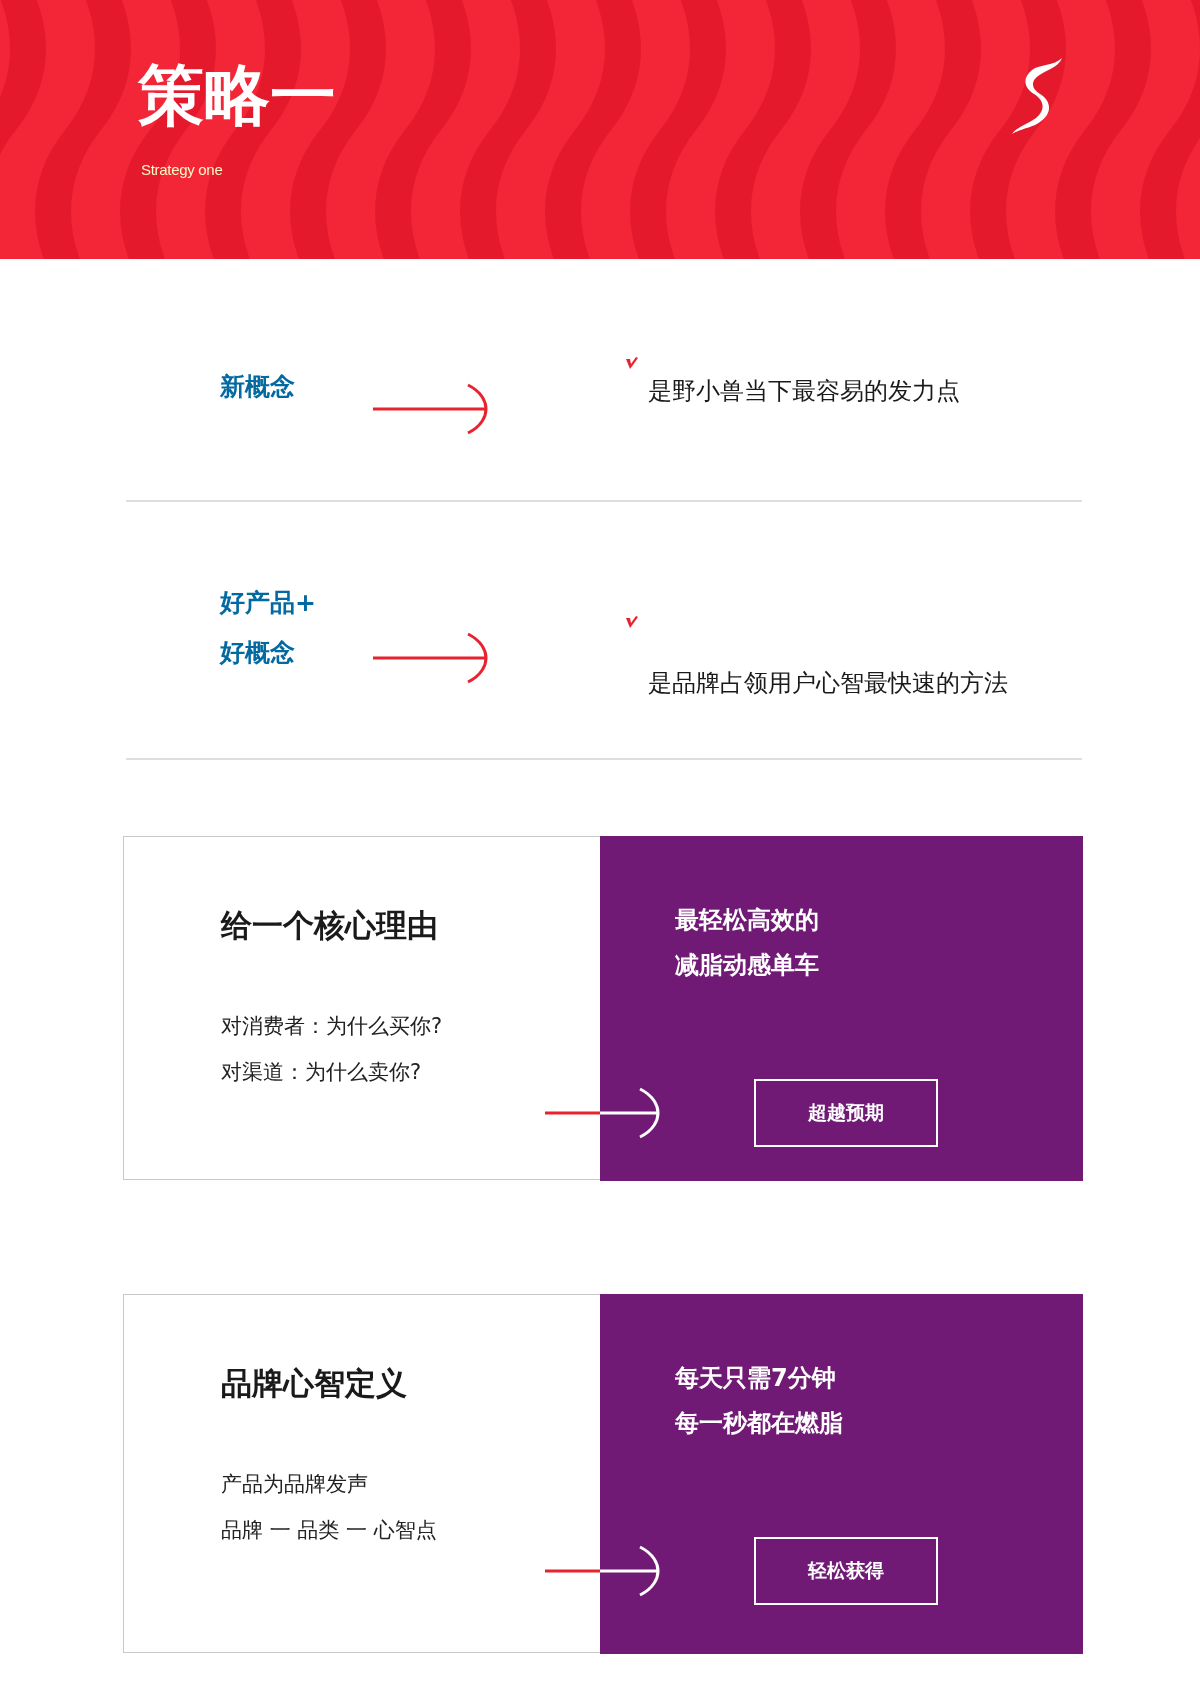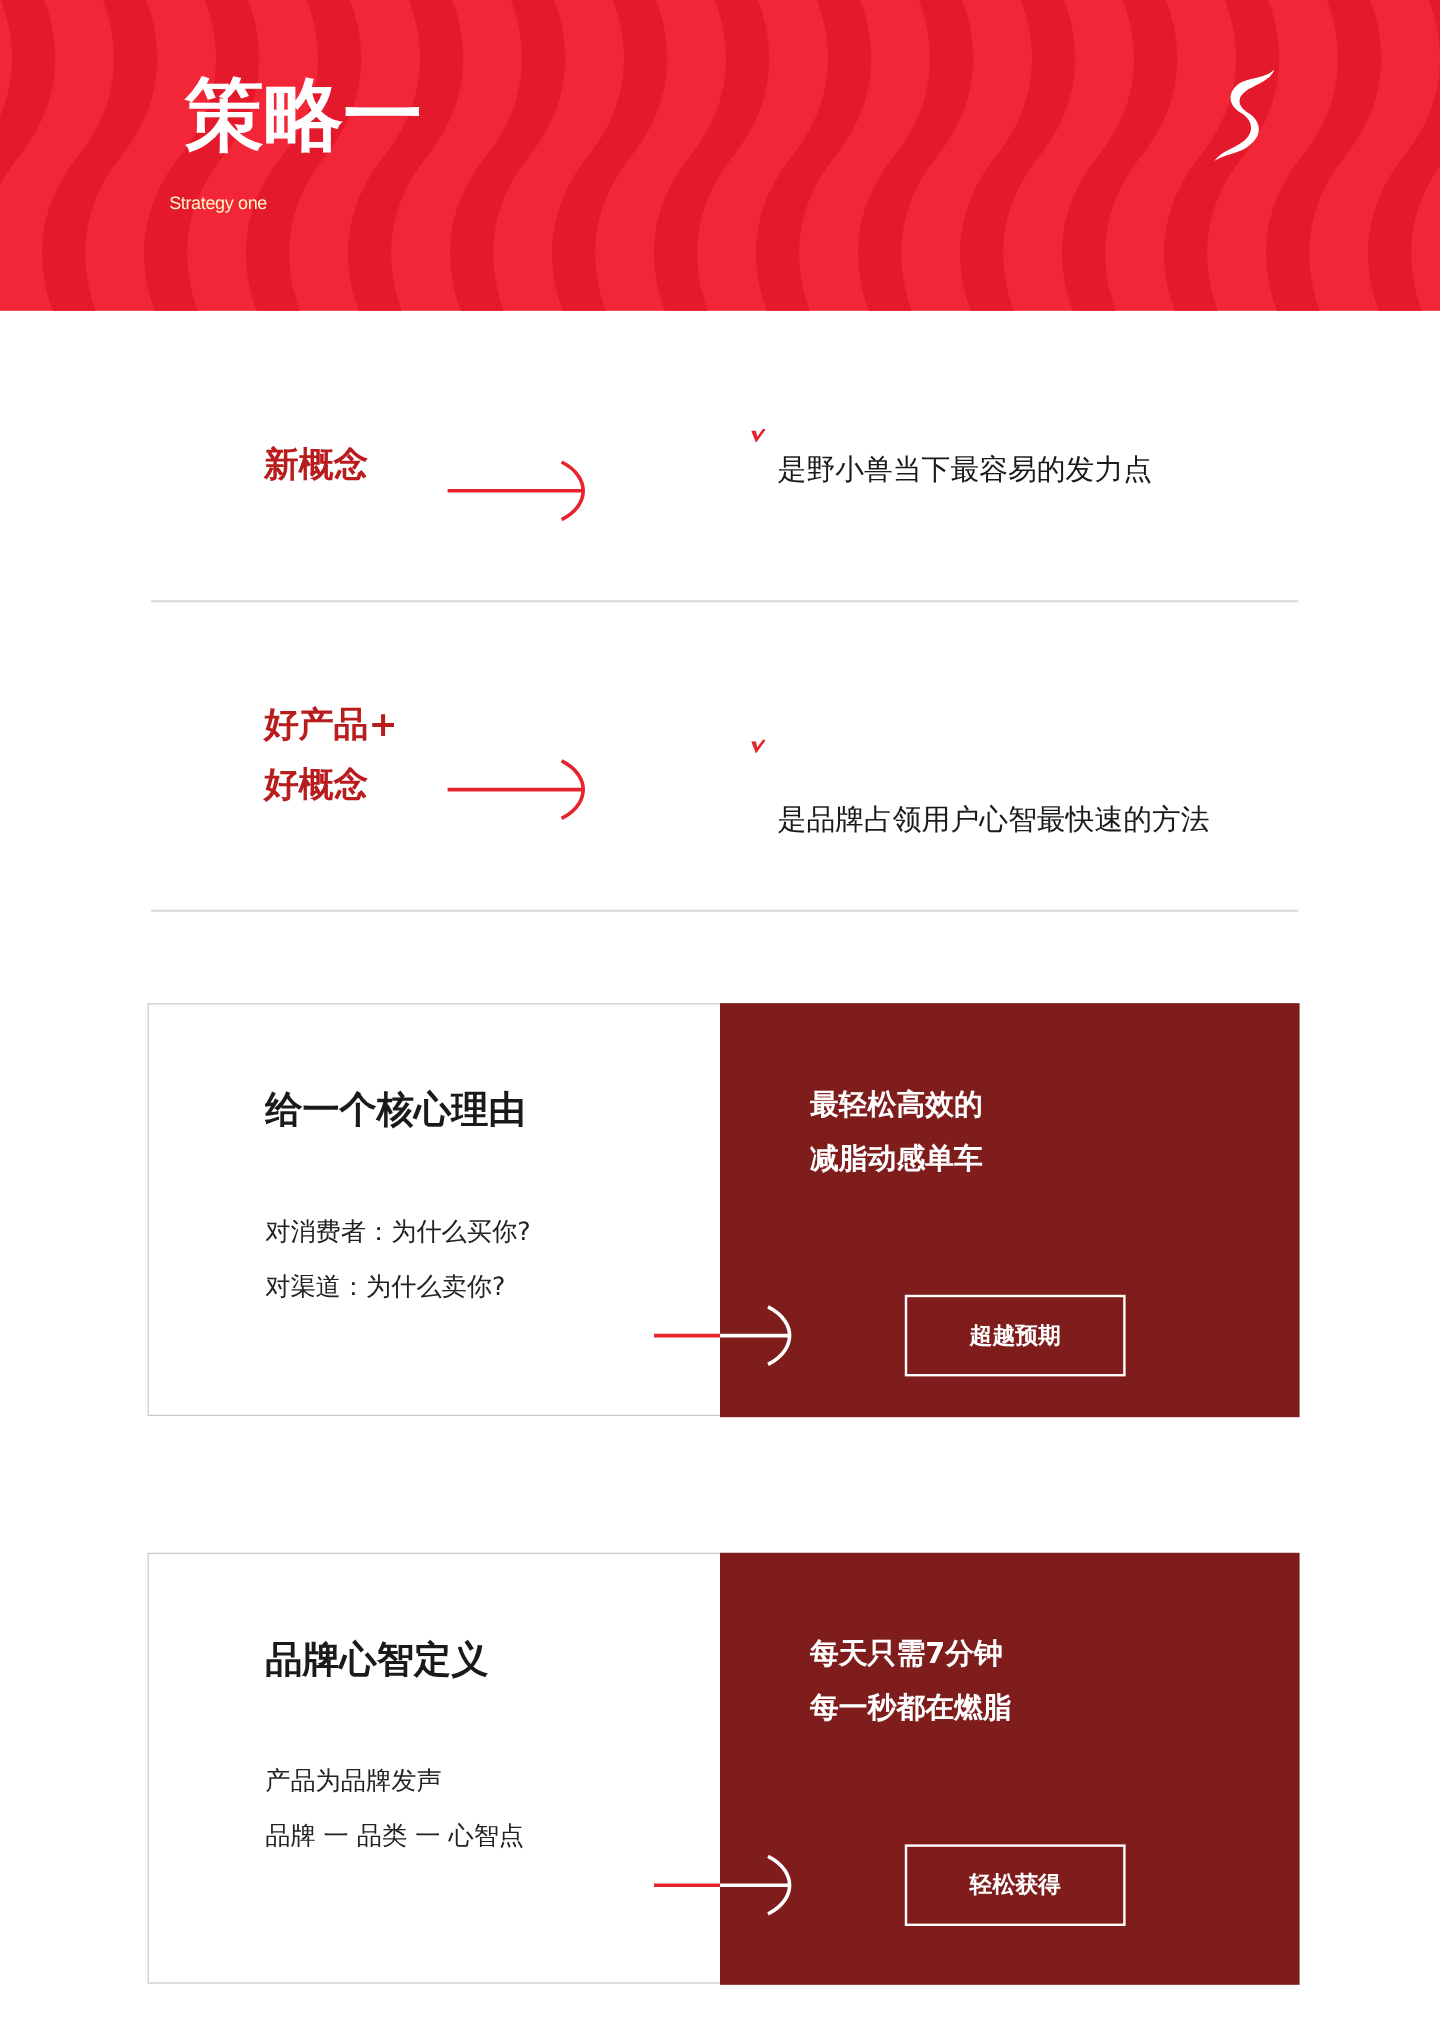--- a/index.html
+++ b/index.html
@@ -1,32 +1,32 @@
 <!DOCTYPE html>
 <html><head>
 <meta charset="utf-8">
 <style>
   * { box-sizing: border-box; margin: 0; padding: 0; }
   html, body { width: 1200px; height: 1691px; background: #ffffff; overflow: hidden; }
   body { position: relative; font-family: "DejaVu Sans", "Liberation Sans", sans-serif; color: #1a1a1a; }
 
   .header { position: absolute; left: 0; top: 0; width: 1200px; height: 259px; background: #f22636; overflow: hidden; }
   .header svg.waves { position: absolute; left: 0; top: 0; }
-  .title { position: absolute; left: 138px; top: 56px; font-size: 66px; font-weight: bold; color: #ffffff; letter-spacing: 0px; line-height: 80px; margin-left: 16px; }
+  .title { position: absolute; left: 138px; top: 56px; font-size: 66px; font-weight: bold; color: #ffffff; letter-spacing: 0px; line-height: 80px; }
   .subtitle { position: absolute; left: 141px; top: 161px; font-size: 15px; color: #fef9c3; font-family: "Liberation Sans", sans-serif; letter-spacing: -0.3px; }
   .logo { position: absolute; left: 1010px; top: 56px; width: 55px; height: 80px; }
 
-  .row-heading { position: absolute; left: 220px; font-size: 29px; font-weight: bold; color: #b91c1c; line-height: 50px; }
+  .row-heading { position: absolute; left: 220px; font-size: 25px; font-weight: bold; color: #0369a1; line-height: 50px; }
   .row-text { position: absolute; left: 648px; font-size: 24px; color: #1a1a1a; line-height: 30px; }
   .tick { position: absolute; width: 12px; height: 12px; }
   .arrow { position: absolute; }
   .divider { position: absolute; left: 126px; width: 956px; height: 2px; background: #dedede; }
 
   .card { position: absolute; left: 123px; width: 959px; border: 1.5px solid #c8c8c8; background: #fff; }
-  .card .red { position: absolute; left: 476px; top: -1.5px; right: -1.5px; bottom: -1.5px; background: #7f1d1d; }
+  .card .red { position: absolute; left: 476px; top: -1.5px; right: -1.5px; bottom: -1.5px; background: #701a75; }
   .card-title { position: absolute; left: 97px; font-size: 31px; font-weight: bold; color: #1a1a1a; line-height: 40px; }
   .card-line { position: absolute; left: 97px; font-size: 21px; color: #222; line-height: 30px; white-space: nowrap; }
   .red-line { position: absolute; left: 75px; font-size: 24px; font-weight: bold; color: #ffffff; line-height: 30px; white-space: nowrap; }
   .cta { position: absolute; left: 154px; width: 184px; height: 68px; border: 2px solid #ffffff; color: #ffffff; font-size: 19px; font-weight: bold; display: flex; align-items: center; justify-content: center; background: transparent; cursor: pointer; font-family: "DejaVu Sans", sans-serif; }
   .card-arrow { position: absolute; }
 </style>
 </head>
 <body>
 
 <div class="header">

